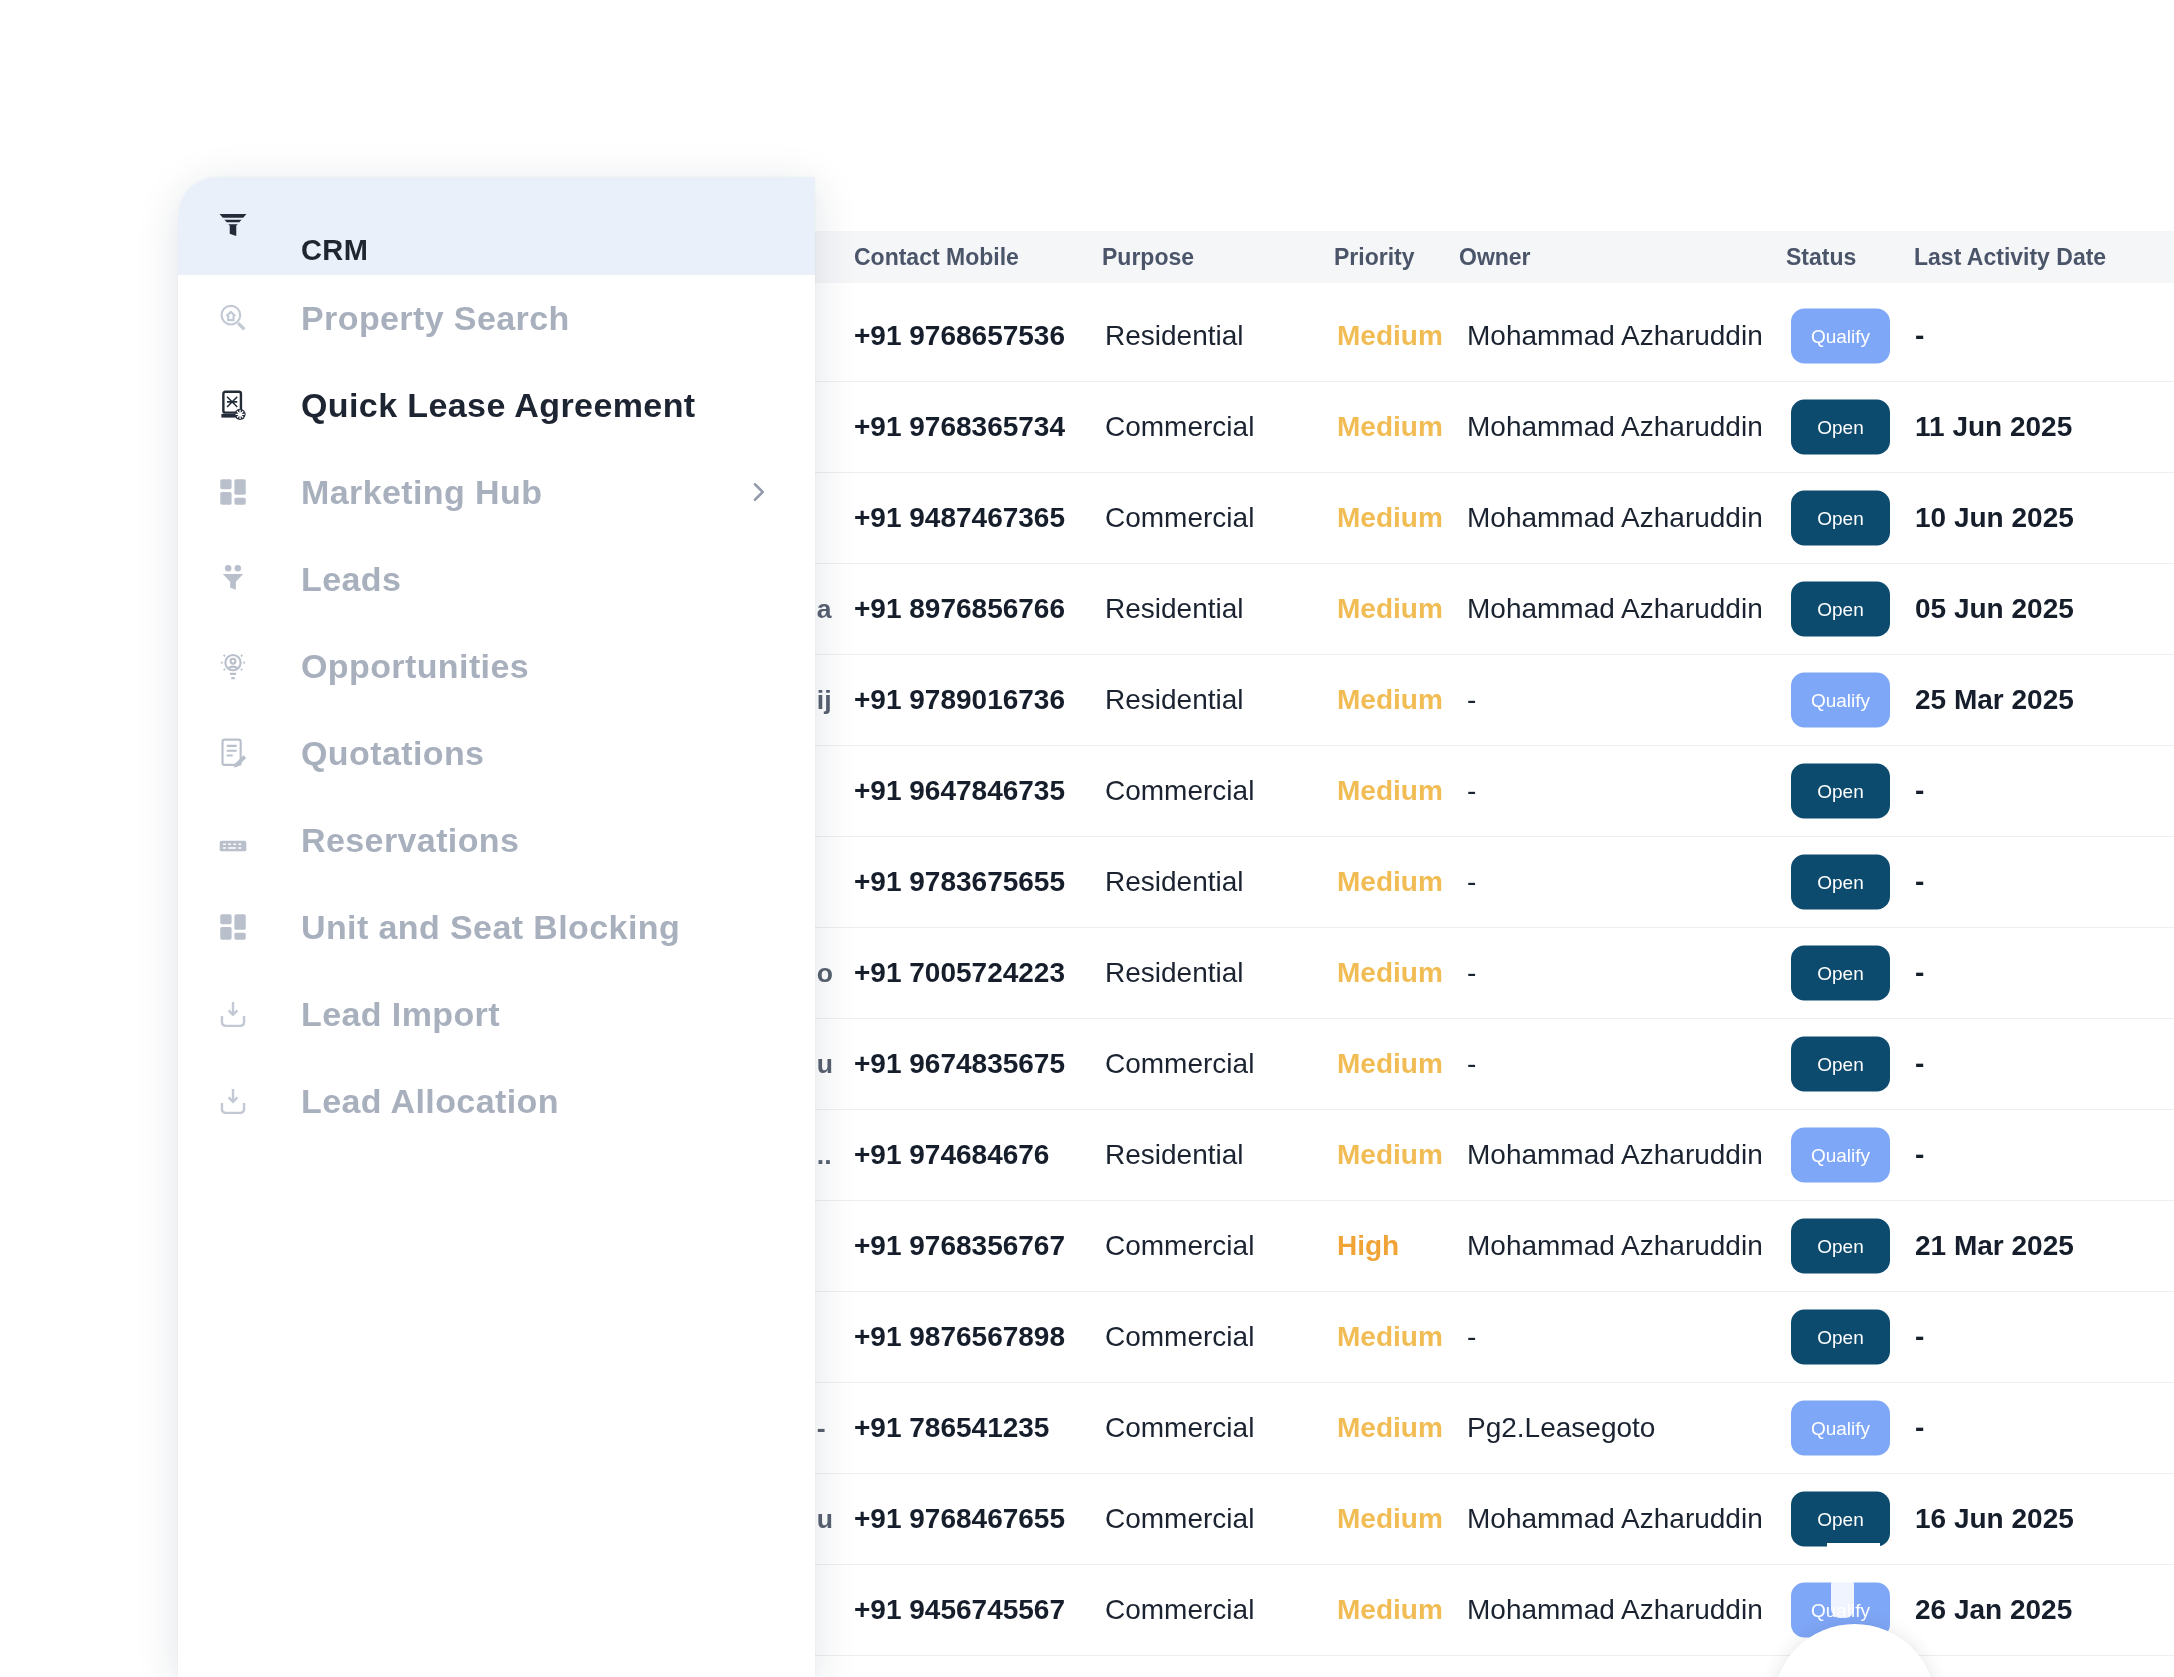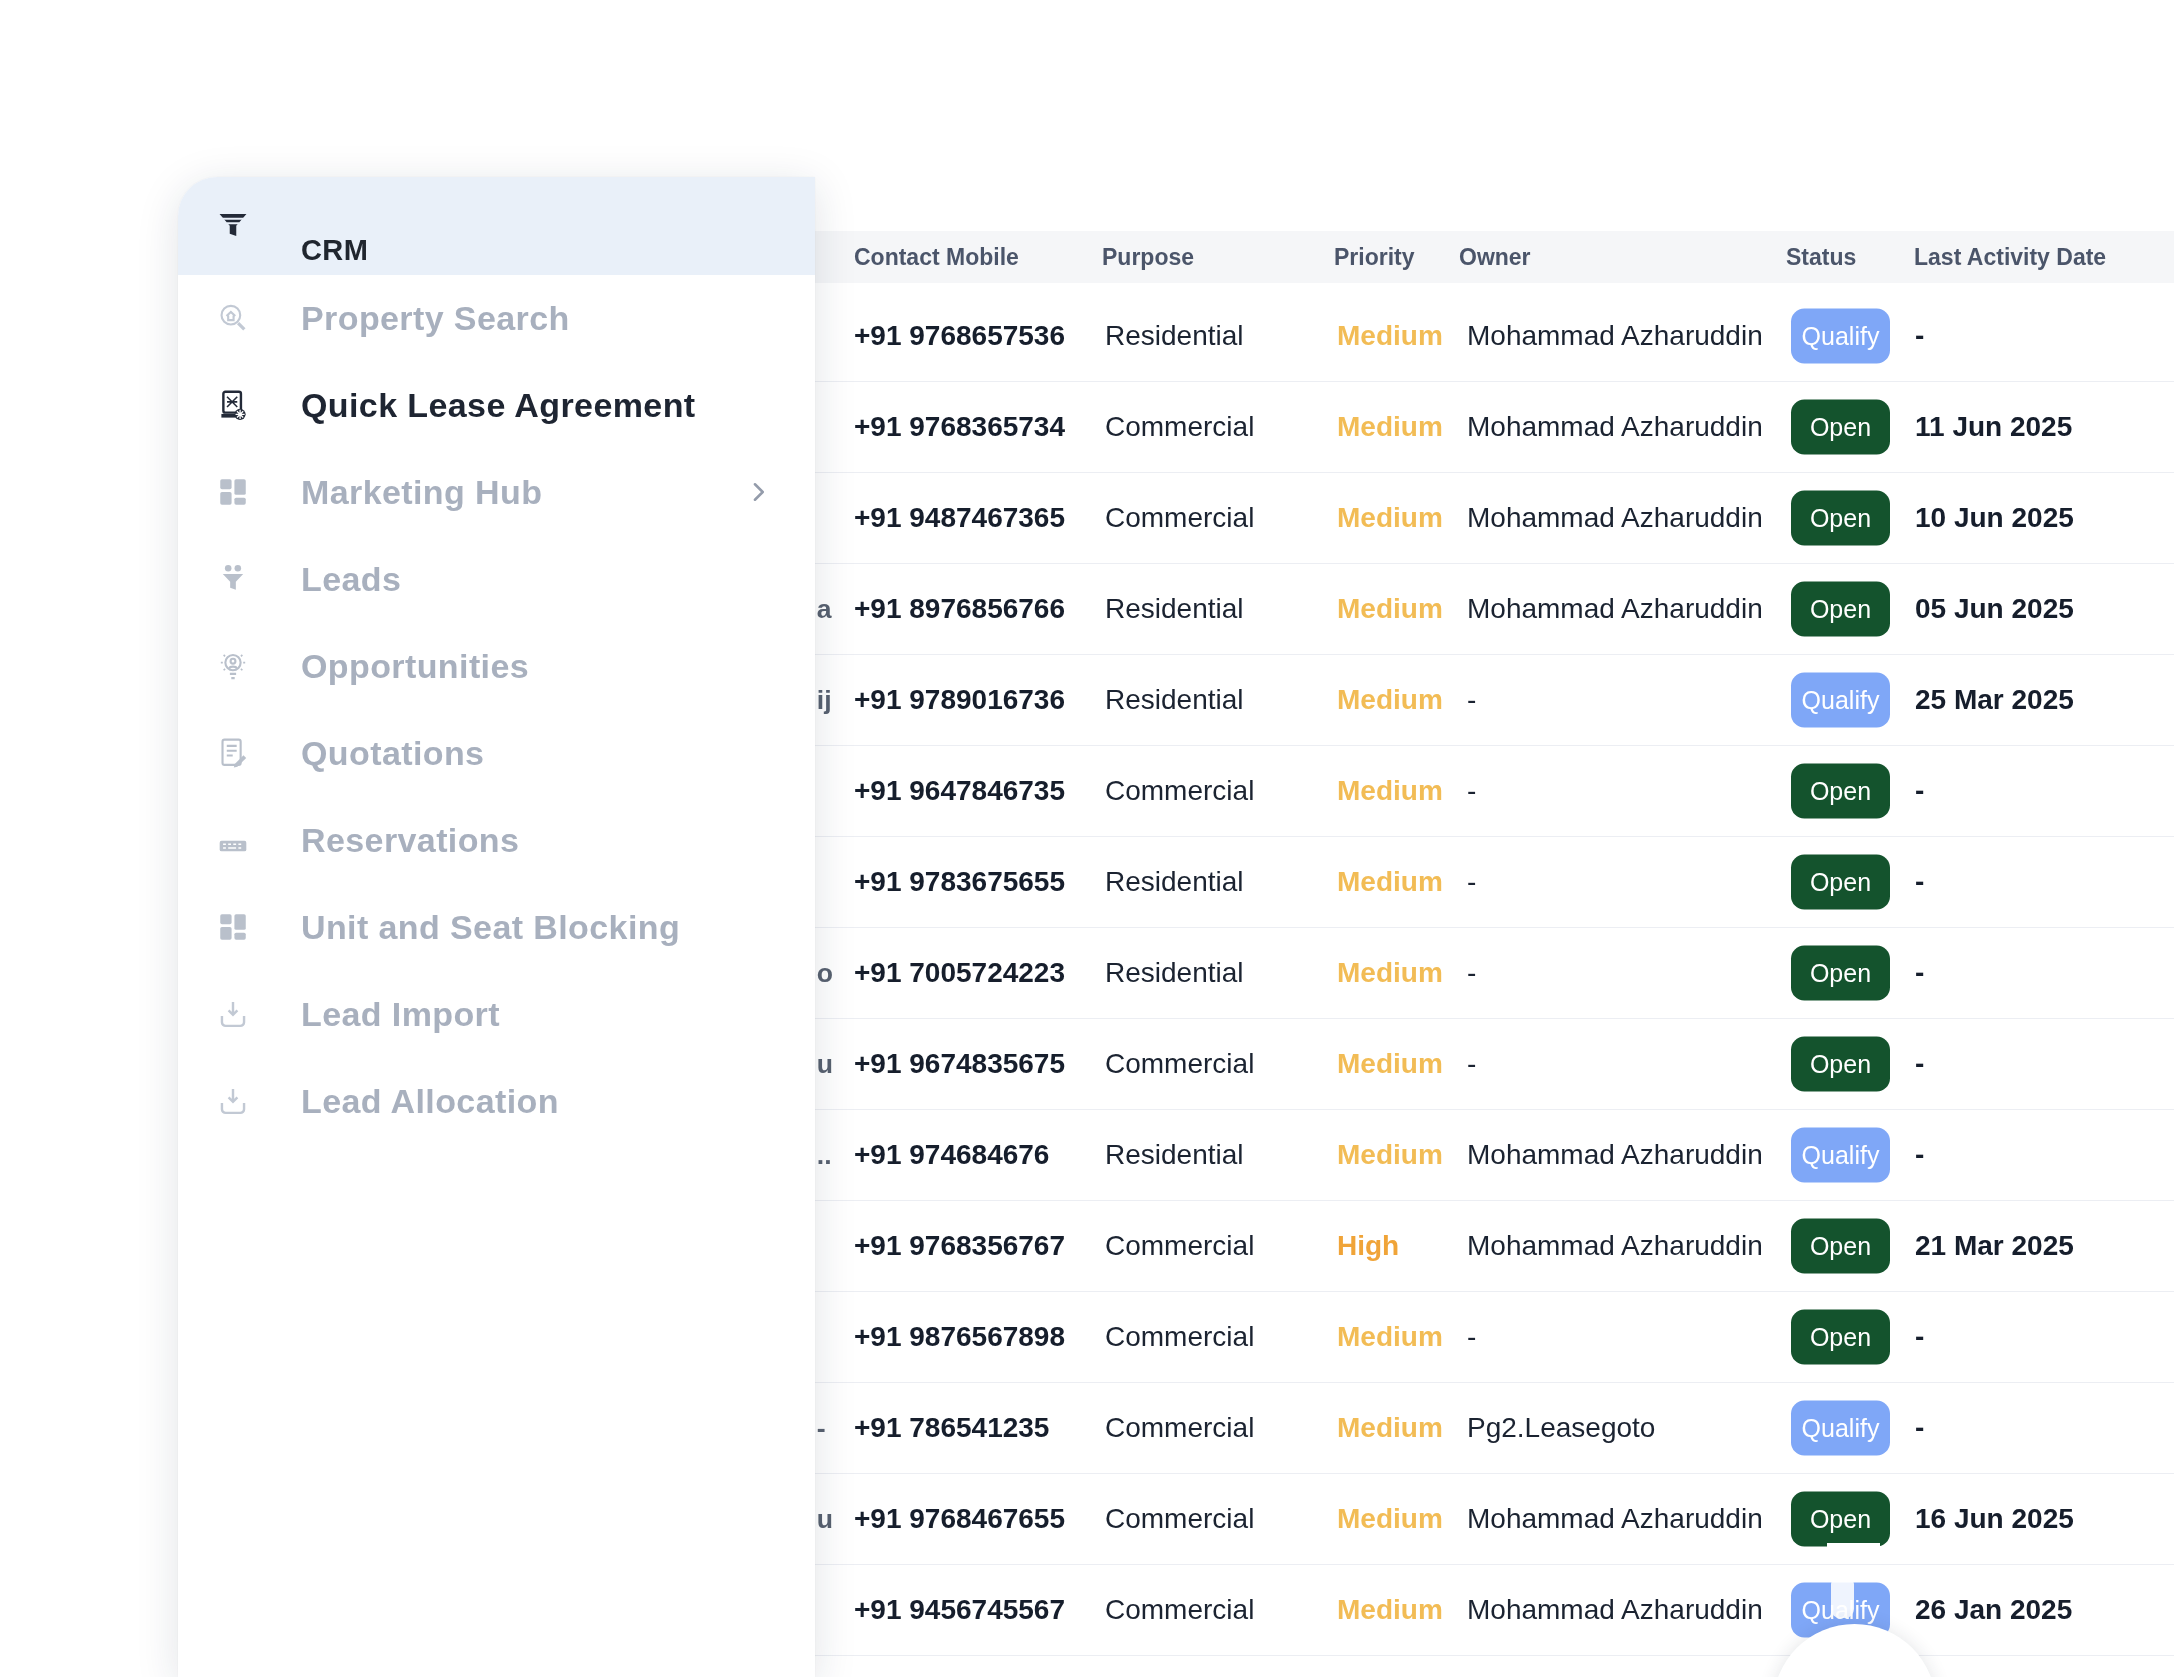--- a/index.html
+++ b/index.html
@@ -53,25 +53,25 @@
   .c-mobile{left:39px;font-weight:600;color:#161E2C;}
   .c-purpose{left:290px;}
   .c-priority{left:522px;font-weight:600;}
   .c-priority.medium{color:#F2BC55;}
   .c-priority.high{color:#F0A438;}
   .c-owner{left:652px;}
   .c-date{left:1100px;font-weight:600;color:#161E2C;}
   .badge{
     position:absolute;left:976px;top:50%;transform:translateY(-50%);
     width:99px;height:55px;border-radius:13.3px;
-    font-size:25px;font-weight:500;color:#ffffff;
+    font-size:19px;font-weight:500;color:#ffffff;
     display:flex;align-items:center;justify-content:center;cursor:pointer;
   }
   .badge.qualify{background:#7FA7F7;}
-  .badge.open{background:#14532d;}
+  .badge.open{background:#0c4a6e;}
   .fragment{
     position:absolute;left:1.8px;top:50%;transform:translateY(-50%);
     width:16px;overflow:hidden;font-size:26.6px;font-weight:600;color:#3C4658;opacity:.85;
   }
   
   .artifact{position:absolute;background:#ffffff;z-index:3;}
   #artifact-gap{left:1012px;top:1543px;width:53px;height:12.4px;}
   #artifact-digit{left:1016px;top:1575px;width:23px;height:43px;border-radius:8.9px;opacity:.88;}
   #artifact-bump{
     left:958px;top:1624px;width:163px;height:163px;border-radius:50%;

